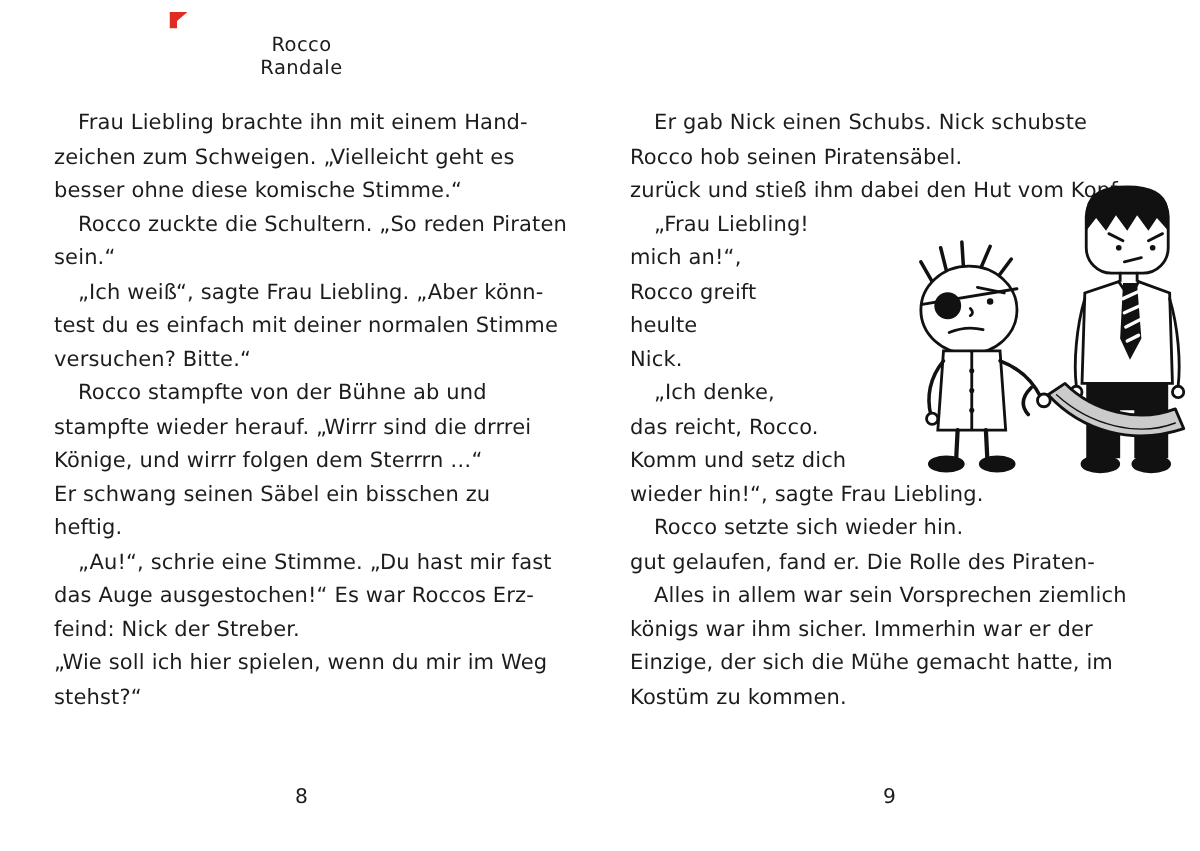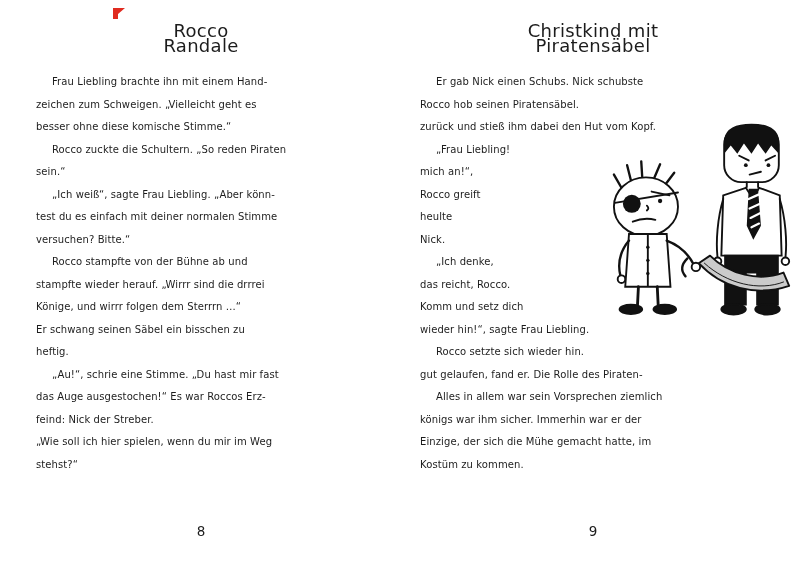--- a/index.html
+++ b/index.html
@@ -2,24 +2,24 @@
 <html><head>
 <meta charset="utf-8">
 <style>
   html,body{margin:0;padding:0;background:#ffffff;}
   .spread{
     position:relative;width:800px;height:567px;background:#ffffff;
     font-family:"DejaVu Sans","Liberation Sans",sans-serif;color:#1c1c1c;
     overflow:hidden;
   }
   .crop-mark{position:absolute;left:113px;top:4px;width:12px;height:11px;}
-  .running-head{position:absolute;top:23px;text-align:center;font-size:18px;line-height:15px;letter-spacing:.3px;}
+  .running-head{position:absolute;top:23px;text-align:center;font-size:13px;line-height:15px;letter-spacing:.3px;}
   .rh-left{left:36px;width:330px;}
   .rh-right{left:428px;width:330px;}
-  .text-col{position:absolute;top:71px;font-size:10px;line-height:22.5px;letter-spacing:.1px;}
+  .text-col{position:absolute;top:71px;font-size:14px;line-height:22.5px;letter-spacing:.1px;}
   .col-left{left:36px;width:368px;}
   .col-right{left:420px;width:368px;}
   .line{white-space:pre;}
   .line.indent{text-indent:16px;}
   .page-num{position:absolute;top:523px;width:330px;text-align:center;font-size:13.5px;}
   .pn-left{left:36px;}
   .pn-right{left:428px;}
   .illustration{position:absolute;left:580px;top:114px;width:212px;height:222px;pointer-events:none;}
   .illustration svg{width:100%;height:100%;}
 </style>
@@ -32,24 +32,20 @@
     <svg viewBox="0 0 12 11" width="12" height="11">
       <path d="M0,0 L12,0 L5,6 L5,11 L0,11 Z" fill="#e02b20"></path>
     </svg>
   </div>
 
   <div class="running-head rh-left">
     <div>Rocco</div>
     <div>Randale</div>
   </div>
 
-  <div class="running-head rh-right">
-    <div>Christkind mit</div>
-    <div>Piratensäbel</div>
-  </div>
 
   <div class="text-col col-left">
       <div class="line indent">Frau Liebling brachte ihn mit einem Hand-</div>
       <div class="line">zeichen zum Schweigen. „Vielleicht geht es</div>
       <div class="line">besser ohne diese komische Stimme.“</div>
       <div class="line indent">Rocco zuckte die Schultern. „So reden Piraten</div>
       <div class="line">sein.“</div>
       <div class="line indent">„Ich weiß“, sagte Frau Liebling. „Aber könn-</div>
       <div class="line">test du es einfach mit deiner normalen Stimme</div>
       <div class="line">versuchen? Bitte.“</div>

